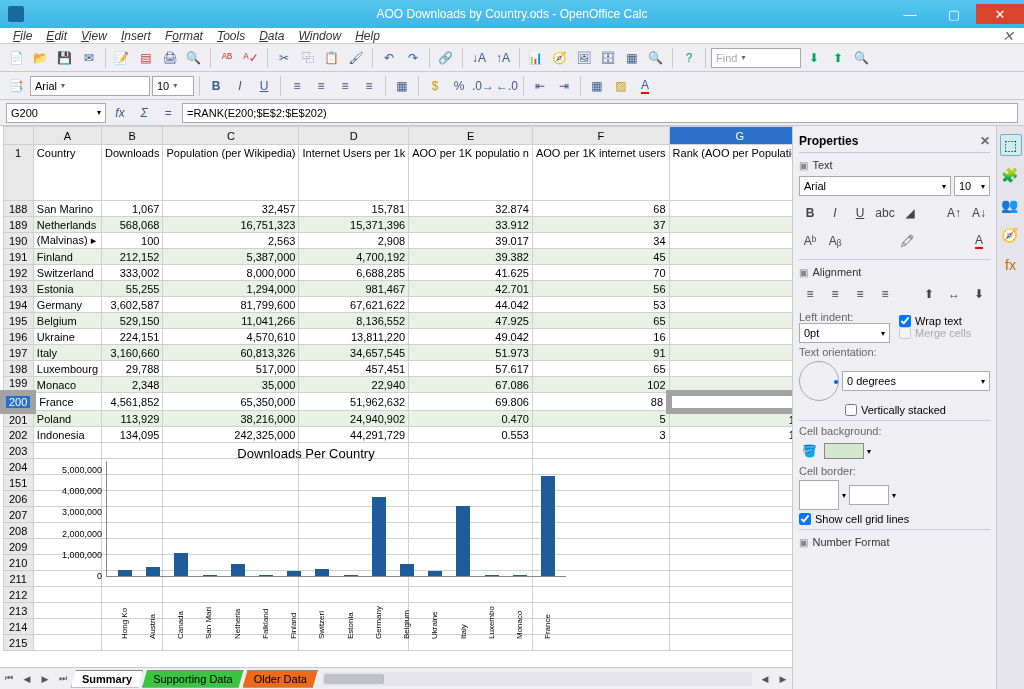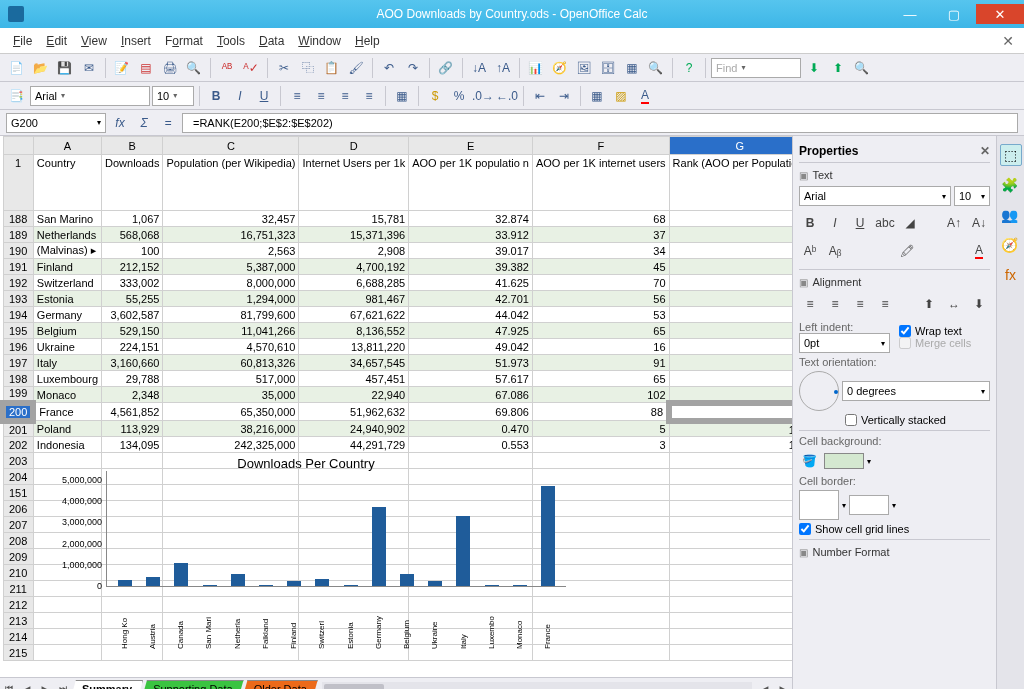--- a/index.html
+++ b/index.html
@@ -7,38 +7,38 @@
 
 
 .titlebar { height: 28px; background: linear-gradient(#56c5ee, #3db6e7); display: flex; align-items: center; color: #fff; position: relative; }
 .titlebar .icon { width: 16px; height: 16px; margin: 0 8px; background: #1a6a9e; border-radius: 2px; }
 .titlebar .title { position: absolute; left: 50%; transform: translateX(-50%); font-size: 12px; }
 .winbtns { margin-left: auto; display: flex; }
 .winbtn { width: 44px; height: 20px; display: flex; align-items: center; justify-content: center; color: #fff; font-size: 13px; }
 .winbtn.close { background: #d9452b; width: 48px; height: 20px; }
 
 
-.menubar { height: 26px; background: #fff; border-bottom: 1px solid #ccc; display: flex; align-items: center; padding: 0 6px; }
+.menubar { height: 16px; background: #fff; border-bottom: 1px solid #ccc; display: flex; align-items: center; padding: 0 6px; font-style: italic; }
 .menubar .menuitem { padding: 2px 7px; font-size: 12px; color: #333; }
 .menubar .menuitem .u { text-decoration: underline; }
 .menubar .mclose { margin-left: auto; font-size: 14px; color: #666; padding: 0 4px; }
 
 
 .toolbar { height: 28px; background: #eeeef3; border-bottom: 1px solid #c8c8d0; display: flex; align-items: center; padding: 0 6px; gap: 2px; }
 .tbtn { width: 22px; height: 22px; display: flex; align-items: center; justify-content: center; border: 1px solid transparent; border-radius: 2px; font-size: 12px; color: #3a5a8a; }
 .tsep { width: 1px; height: 20px; background: #c8c8d0; margin: 0 3px; }
 .tcombo { height: 20px; border: 1px solid #aaa; background: #fff; display: flex; align-items: center; padding: 0 4px; font-size: 11px; }
 .tcombo .arrow { margin-left: 4px; font-size: 8px; color: #666; }
 .findbox { width: 90px; }
 
 
 .formulabar { height: 26px; background: #eeeef3; border-bottom: 1px solid #c8c8d0; display: flex; align-items: center; padding: 0 6px; gap: 4px; }
 .cellref { width: 100px; height: 20px; border: 1px solid #aaa; background: #fff; padding: 0 4px; display: flex; align-items: center; }
 .fbtn { width: 20px; height: 20px; display: flex; align-items: center; justify-content: center; font-size: 12px; color: #3a5a8a; font-style: italic; }
-.formula-input { flex: 1; height: 20px; border: 1px solid #aaa; background: #fff; padding: 0 10px; font-size: 11px; }
+.formula-input { flex: 1; height: 20px; border: 1px solid #aaa; background: #fff; padding: 0 4px; font-size: 11px; }
 
 
 .main { display: flex; height: 563px; }
 .sheet-area { flex: 1; display: flex; flex-direction: column; background: #fff; overflow: hidden; }
 .sidebar { width: 232px; background: #eeeef3; border-left: 1px solid #c8c8d0; display: flex; }
 .sidebar-panel { flex: 1; padding: 4px 6px; overflow-y: auto; }
 .sidebar-tabs { width: 28px; background: #e4e4ea; border-left: 1px solid #c8c8d0; display: flex; flex-direction: column; align-items: center; gap: 8px; padding-top: 8px; }
 .sidetab { width: 22px; height: 22px; display: flex; align-items: center; justify-content: center; border-radius: 2px; font-size: 14px; }
 
 

